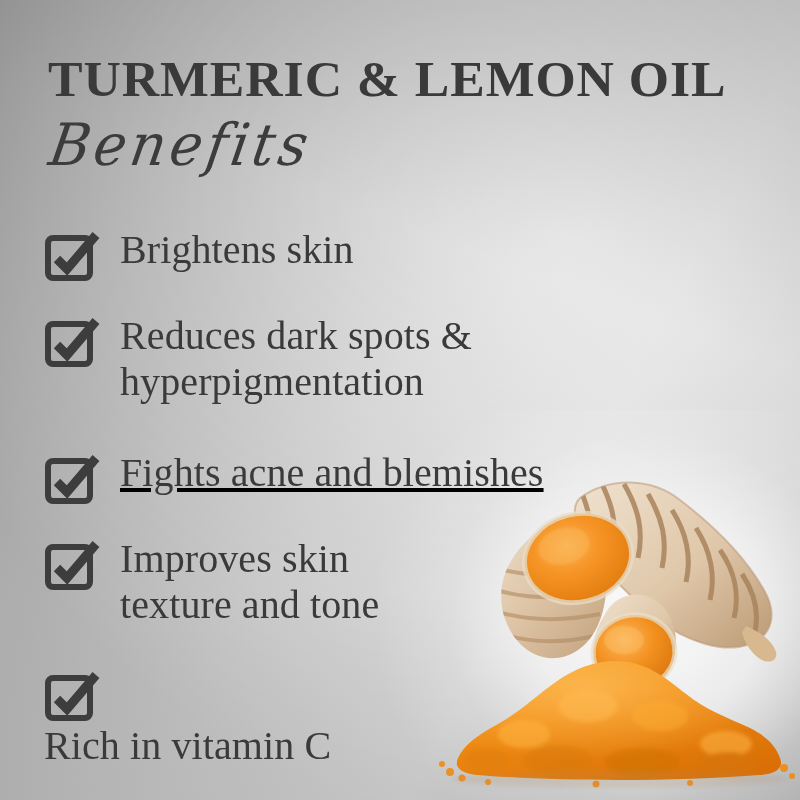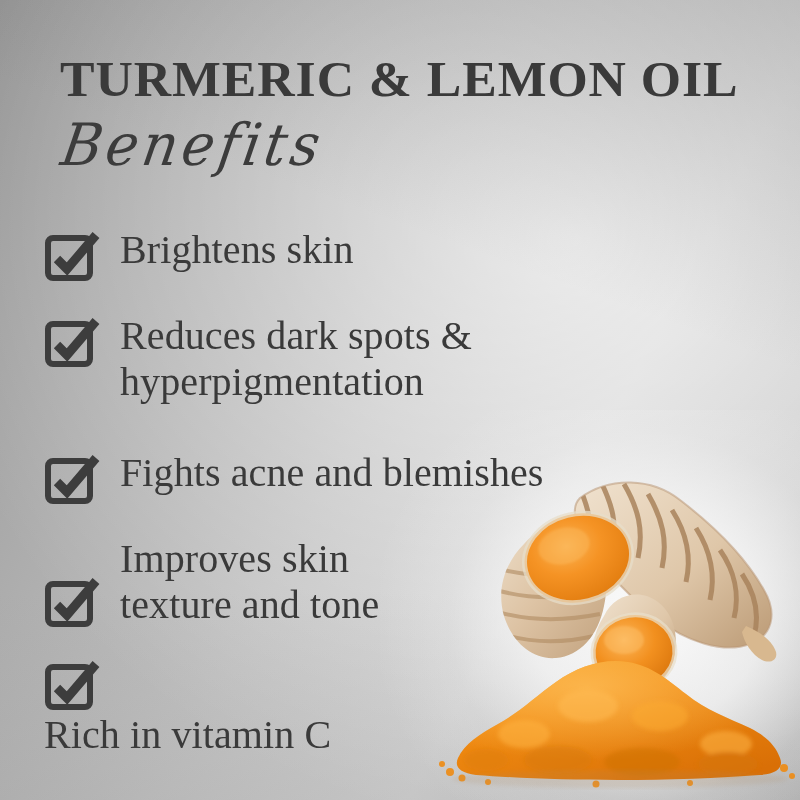--- a/index.html
+++ b/index.html
@@ -38,21 +38,21 @@
     right: -40px;
     bottom: -40px;
     width: 460px;
     height: 430px;
     background: radial-gradient(60% 60% at 58% 48%, rgba(252,252,252,0.95) 0%, rgba(250,250,250,0.72) 42%, rgba(248,248,248,0.18) 72%, rgba(248,248,248,0) 100%);
   }
 
   
   .heading-block {
     position: absolute;
-    left: 60px;
+    left: 48px;
     top: 54px;
     width: 710px;
   }
 
   .title {
     margin: 0;
     font-family: "Liberation Serif", "DejaVu Serif", serif;
     font-weight: 700;
     font-size: 50px;
     line-height: 1.0;
@@ -86,22 +86,22 @@
     margin: 0;
     padding: 0;
   }
 
   .benefit-item {
     display: flex;
     align-items: flex-start;
     margin-bottom: 30px;
   }
   .benefit-item:nth-child(2) { margin-bottom: 44px; }
-  .benefit-item:nth-child(3) { margin-bottom: 30px; }
-  .benefit-item:nth-child(4) { margin-bottom: 27px; align-items: flex-end; }
+  .benefit-item:nth-child(3) { margin-bottom: 30px; text-decoration: underline; }
+  .benefit-item:nth-child(4) { margin-bottom: 38px; }
   .benefit-item:last-child  { margin-bottom: 0; flex-direction: column; }
 
   .check-icon {
     flex: 0 0 auto;
     width: 56px;
     height: 52px;
     margin-top: 4px;
     margin-right: 20px;
   }
   .check-icon svg { display: block; width: 56px; height: 52px; }

